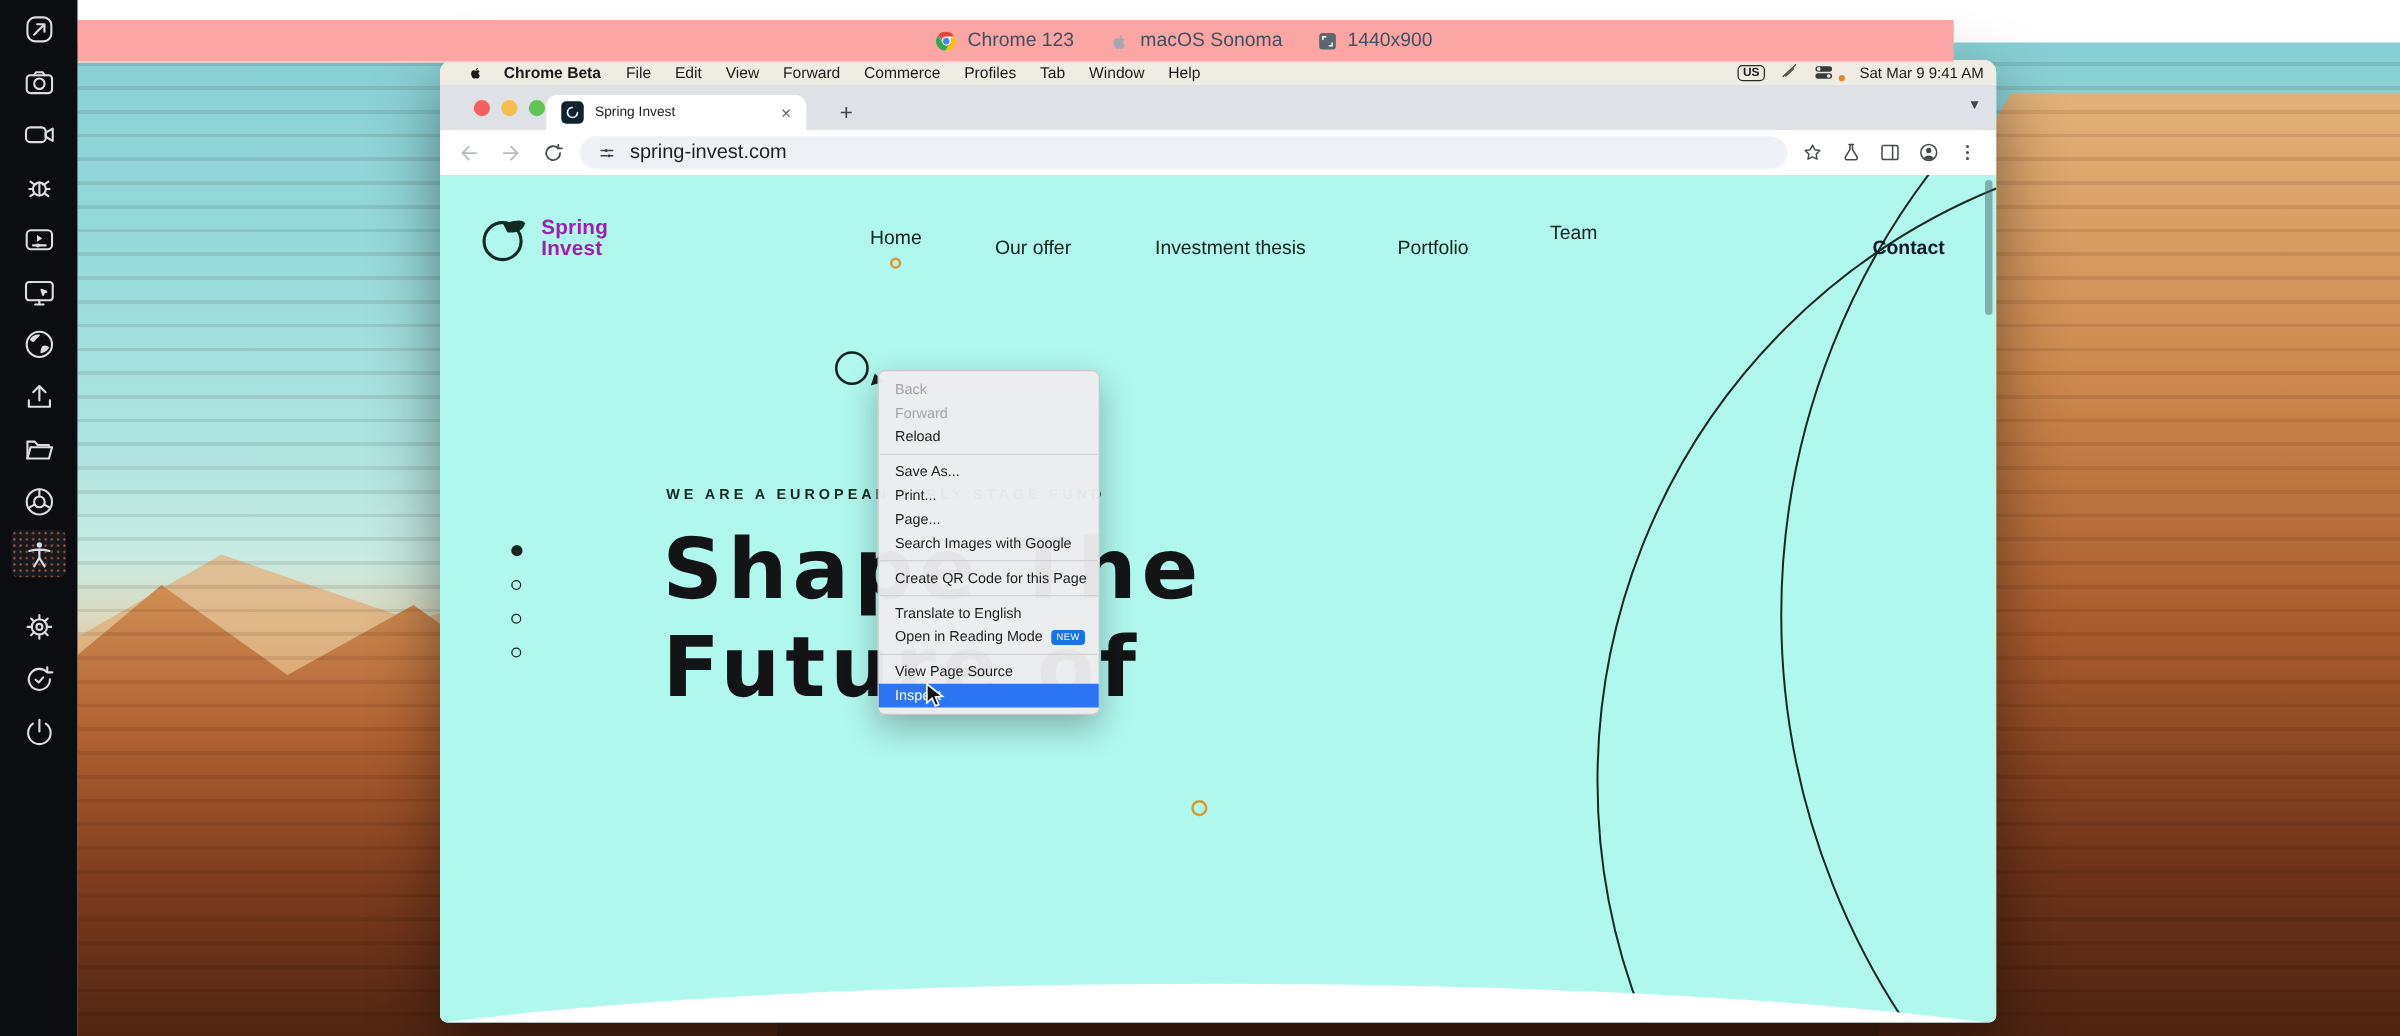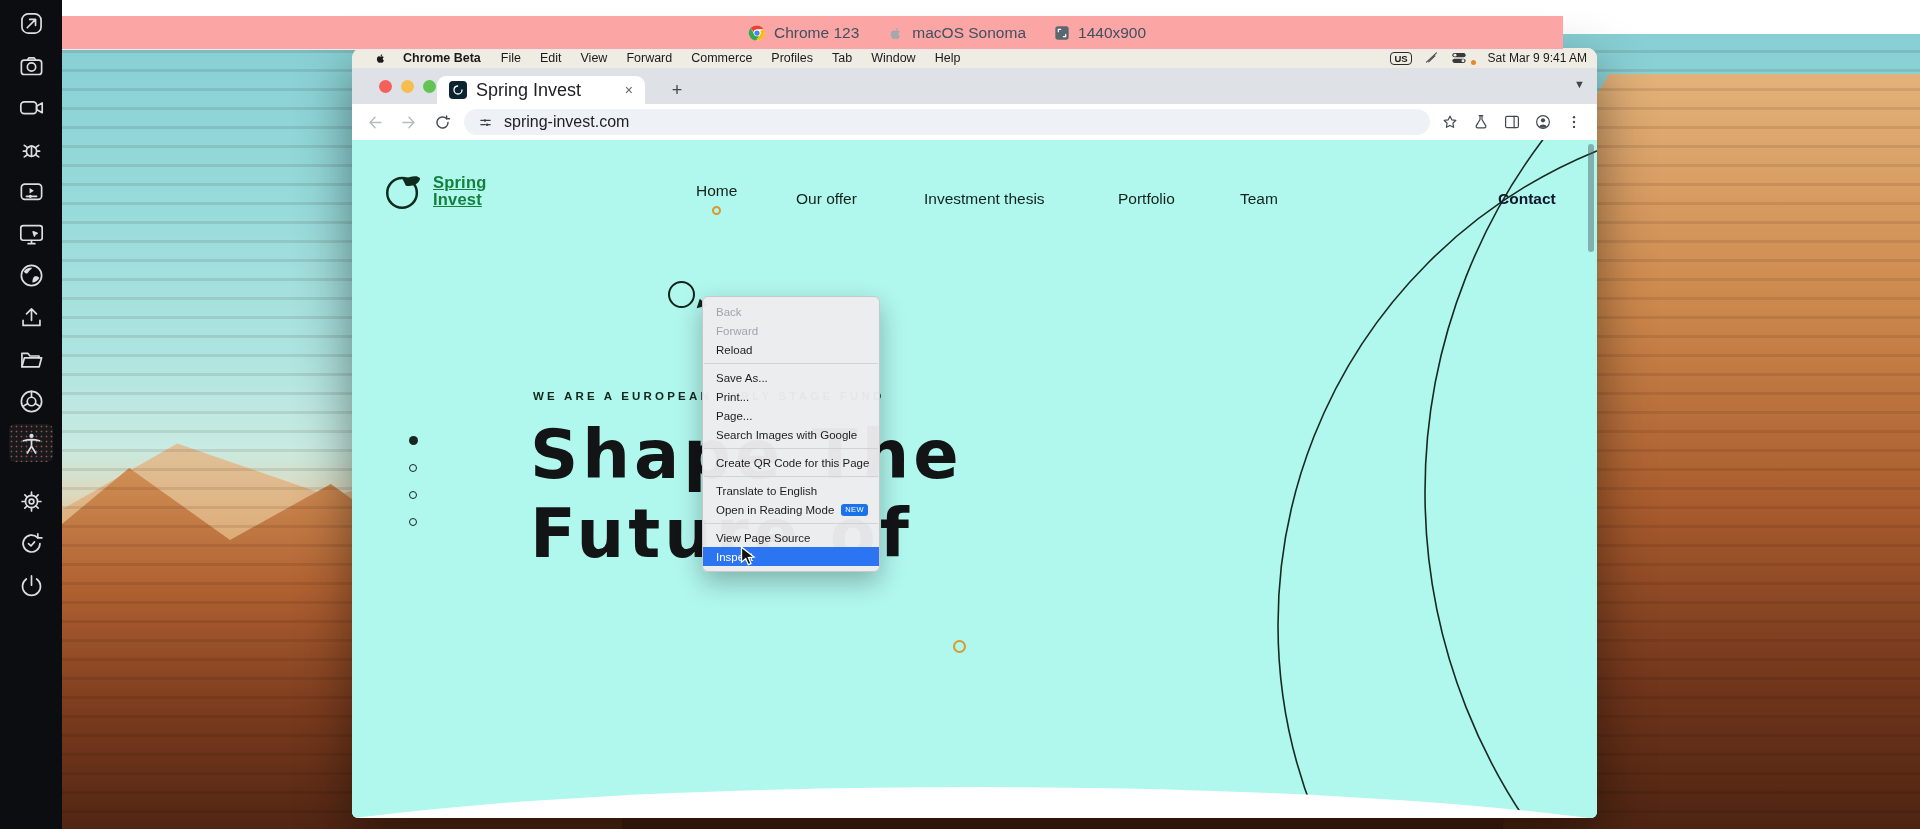--- a/index.html
+++ b/index.html
@@ -72,21 +72,21 @@
   .tabstrip { position:relative; height:36px; background:#dee2e7; }
   .lights { position:absolute; left:27px; top:12px; display:flex; gap:9px; }
   .light { width:13px; height:13px; border-radius:50%; }
   .light.red{ background:#f4605b; } .light.yel{ background:#f6be4f; }
   .light.grn{ background:#62c454; }
   .tab { position:absolute; left:85px; top:8px; width:208px; height:28px;
     background:#ffffff; border-radius:9px 9px 0 0; display:flex; align-items:center;
     padding:0 10px 0 12px; }
   .favicon { width:18px; height:18px; border-radius:4px; background:#0d2430;
     display:flex; align-items:center; justify-content:center; margin-right:9px; flex:0 0 auto;}
-  .tab-title { font-size:18px; color:#202124; flex:1; }
+  .tab-title { font-size:11px; color:#202124; flex:1; }
   .tab-close { color:#5f6368; font-size:14px; line-height:14px; padding:0 2px; }
   .newtab { position:absolute; left:312px; top:9px; width:26px; height:26px;
     display:flex; align-items:center; justify-content:center; color:#43474c;
     font-size:18px; border-radius:50%; }
   .strip-chevron { position:absolute; right:12px; top:10px; color:#43474c;
     font-size:11px; }
 
   
   .toolbar { position:relative; height:36px; background:#ffffff;
     display:flex; align-items:center; }
@@ -114,21 +114,21 @@
   .white-curve { position:absolute; left:-160px; top:647px; width:1560px;
     height:200px; background:#ffffff; border-radius:100% 100% 0 0 / 160px 160px 0 0;
     z-index:5; }
   .scrollbar { position:absolute; right:3px; top:4px; width:6px; height:108px;
     background:rgba(70,90,95,.45); border-radius:3px; z-index:60; }
 
   .site-logo { position:absolute; left:30px; top:30px; display:flex;
     align-items:center; gap:9px; z-index:10; }
   .site-logo svg { width:42px; height:42px; }
   .logo-text { font-size:16.5px; font-weight:700; line-height:17px;
-    color:#15803d; letter-spacing:.2px;text-decoration:underline; }
+    color:#a21caf; letter-spacing:.2px; }
   .nav-link { position:absolute; font-size:15.5px; color:#13231b; z-index:10; }
   .home-dot { position:absolute; left:360px; top:66px; width:9px; height:9px;
     border:2px solid #d9992c; border-radius:50%; z-index:10; }
   .contact { position:absolute; left:1146px; top:50px; font-size:15.5px;
     font-weight:700; color:#0f172a; z-index:10; }
 
   .eyebrow { position:absolute; left:181px; top:250px; font-size:11.5px;
     font-weight:700; letter-spacing:3.2px; color:#13261c; z-index:10; }
   .headline { position:absolute; left:178px; top:276px; font-family:"DejaVu Sans", sans-serif;
     font-size:67px; font-weight:700; line-height:79px; letter-spacing:4px;
@@ -438,21 +438,21 @@
           <div>Spring</div>
           <div>Invest</div>
         </div>
       </div>
 
       <span class="nav-link" style="left:344px; top:42px;">Home</span>
       <span class="home-dot"></span>
       <span class="nav-link" style="left:444px; top:50px;">Our offer</span>
       <span class="nav-link" style="left:572px; top:50px;">Investment thesis</span>
       <span class="nav-link" style="left:766px; top:50px;">Portfolio</span>
-      <span class="nav-link" style="left:888px; top:50px;">Team</span>
+      <span class="nav-link" style="left:888px; top:38px;">Team</span>
       <span class="contact">Contact</span>
 
       <div class="eyebrow">WE ARE A EUROPEAN EARLY STAGE FUND</div>
       <div class="headline">
         <div>Shape The</div>
         <div>Future of</div>
       </div>
       <span class="amber-ring"></span>
 
       <div class="dots">

